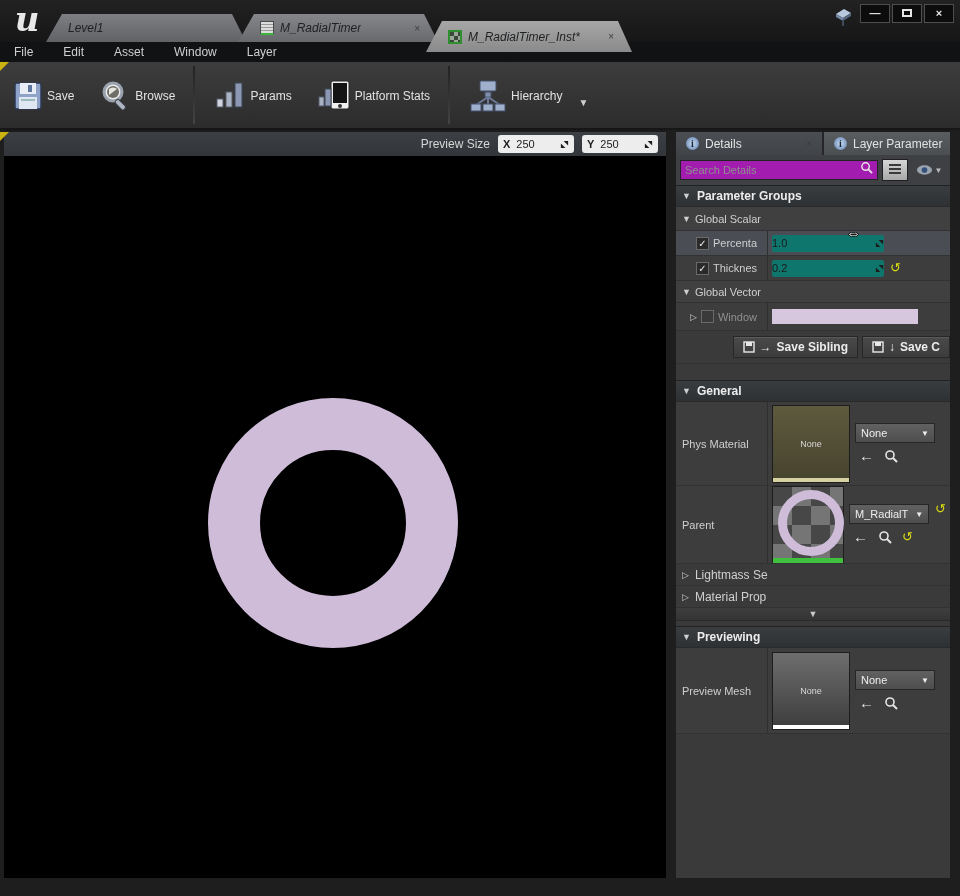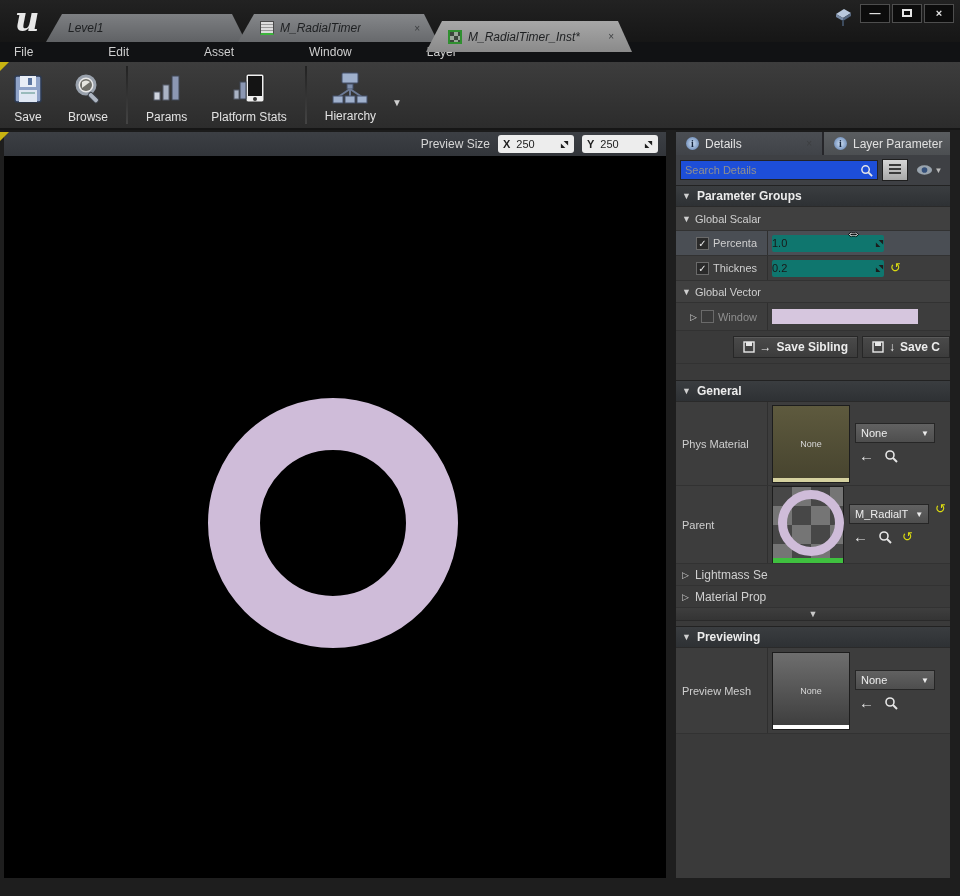--- a/index.html
+++ b/index.html
@@ -28,31 +28,31 @@
   .tab-inst-icon { width:14px; height:14px; display:inline-block; border:2px solid #2f8f2f;
     background:repeating-conic-gradient(#9aa89a 0% 25%, #3c463c 0% 50%) 0 0/8px 8px; }
   .win-controls { position:absolute; right:6px; top:4px; display:flex; gap:2px; }
   .win-btn { width:30px; height:19px; background:#0c0c0c; border:1px solid #4e4e4e;
     color:#e6e6e6; font-size:11px; line-height:16px; text-align:center; font-weight:bold; }
   .win-btn .maxbox { display:inline-block; width:10px; height:8px; border:2px solid #e6e6e6; margin-top:4px; }
   .titlebar-widget { position:absolute; left:832px; top:6px; width:22px; height:22px; }
 
   
   .menubar { position:absolute; left:0; top:42px; width:960px; height:20px; background:#111214;
-    display:flex; align-items:center; color:#cfcfcf; font-size:12px;gap:45px; }
+    display:flex; align-items:center; color:#cfcfcf; font-size:12px; }
   .menubar span { padding:0 15px; }
   .menubar span:first-child { padding-left:14px; }
 
   
   .toolbar { position:absolute; left:0; top:62px; width:960px; height:68px;
     background:linear-gradient(#3d3d3d,#2c2c2c); border-bottom:2px solid #161616;
     display:flex; align-items:stretch; }
   .corner-yellow { position:absolute; left:0; top:0; width:0; height:0;
     border-left:9px solid #c9b411; border-bottom:9px solid transparent; z-index:5; }
-  .tool-btn { display:flex; flex-direction:column; align-items:center; justify-content:flex-end;
+  .tool-btn { display:flex; align-items:center; justify-content:flex-end;
     padding:6px 12px 4px; color:#e2e2e2; font-size:12px; gap:3px; }
   .tool-sep { width:2px; margin:4px 6px; background:linear-gradient(#222,#444); }
   .tool-ico { height:36px; display:flex; align-items:center; }
   .hier-wrap { display:flex; align-items:center; }
   .chev { color:#cfcfcf; font-size:10px; margin:14px 0 0 4px; }
 
   
   .vp-header { position:absolute; left:4px; top:132px; width:662px; height:24px;
     background:linear-gradient(#3c3f44,#32353a); display:flex; align-items:center;
     justify-content:flex-end; gap:8px; padding-right:8px; color:#d6d6d6; font-size:12px; }
@@ -69,22 +69,22 @@
   .panel { position:absolute; left:676px; top:132px; width:274px; height:746px;
     background:#3a3a3a; color:#cfcfcf; font-size:11px; overflow:hidden; }
   .panel-tabs { display:flex; height:23px; background:#26262a; gap:2px; }
   .ptab { display:flex; align-items:center; gap:6px; padding:0 10px; font-size:12px; }
   .ptab-details { width:146px; background:linear-gradient(#4b4e53,#404348); color:#e4e4e4; }
   .ptab-layer { flex:1; background:linear-gradient(#5a5d60,#4c4f52); color:#e0e0e0; white-space:nowrap; overflow:hidden; }
   .info-ico { width:13px; height:13px; border-radius:50%; background:radial-gradient(#cfe0f4,#5577aa);
     color:#12223a; font-size:10px; font-weight:bold; text-align:center; line-height:13px;
     font-family:"Liberation Serif", serif; flex:0 0 13px; }
   .search-row { height:30px; background:#3e4044; display:flex; align-items:center; gap:4px; padding:0 4px; }
-  .search-box { flex:1; height:20px; background:#1d4ed8; border:1px solid #232326;
-    display:flex; align-items:center; padding:0 4px; }
+  .search-box { flex:1; height:20px; background:#a21caf; border:1px solid #232326;
+    display:flex; padding:0 4px; }
   .search-box input { flex:1; background:transparent; border:none; outline:none;
     color:#c8c8c8; font-size:11px; font-family:"Liberation Sans", sans-serif; }
   .search-box input::placeholder { color:#8f8f8f; }
   .btn-listview { width:26px; height:22px; background:linear-gradient(#d6d6d6,#a8a8a8);
     border:1px solid #1f1f1f; display:flex; align-items:center; justify-content:center; }
   .btn-eye { width:34px; height:22px; display:flex; align-items:center; justify-content:center; gap:2px; color:#bbb; }
 
   .sec-head { height:22px; background:linear-gradient(#3a3d40,#2e3134); border-top:1px solid #222;
     border-bottom:1px solid #2a2a2a; display:flex; align-items:center; gap:6px; padding:0 6px;
     color:#ececec; font-weight:bold; font-size:12px; }

